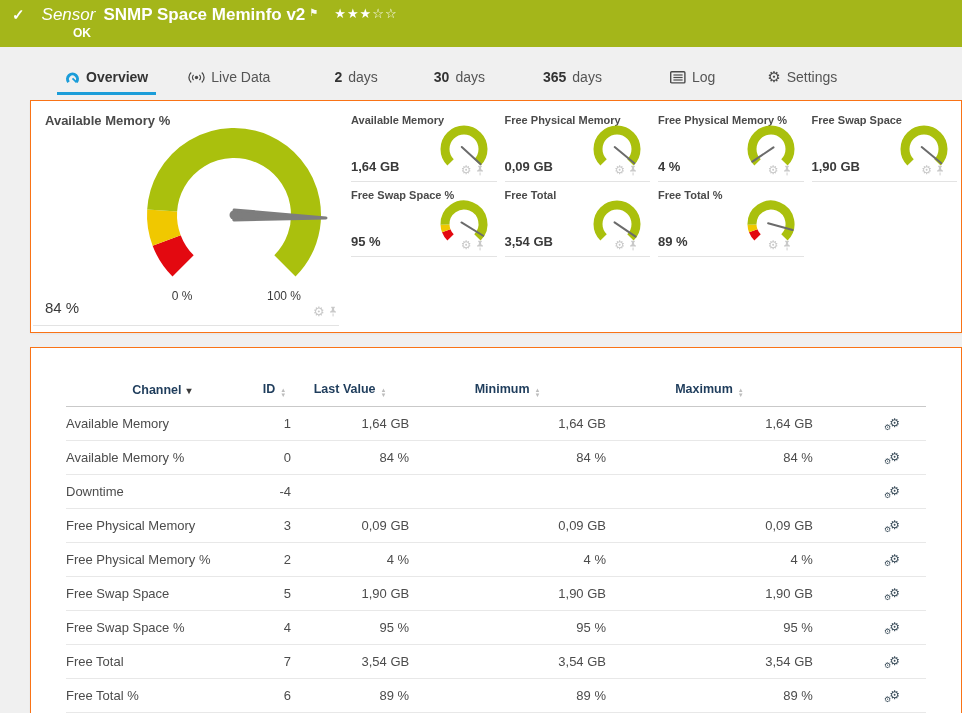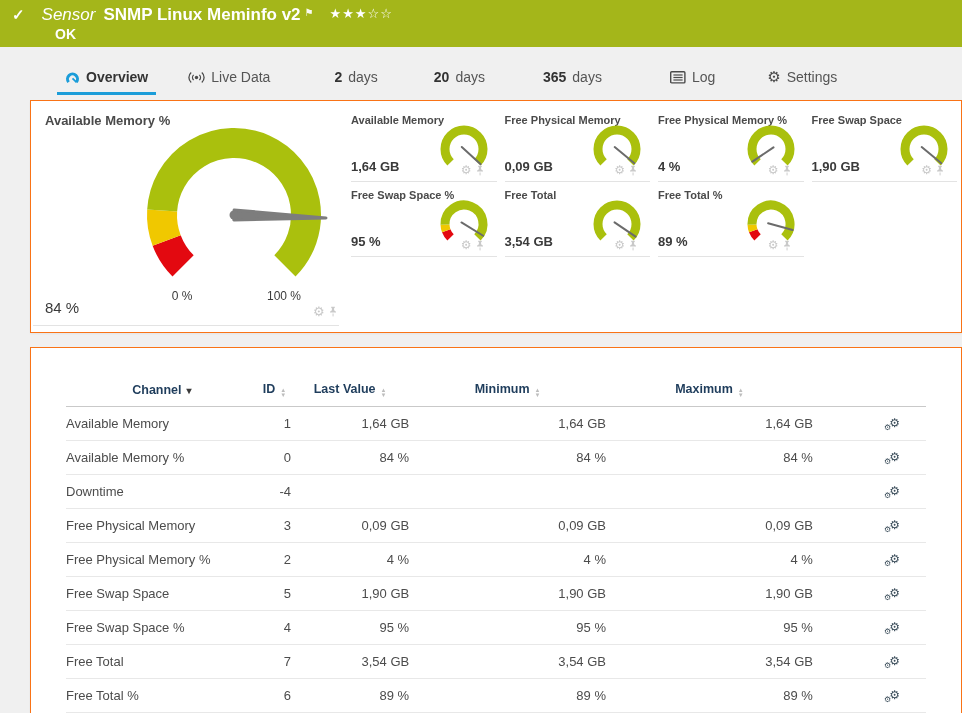--- a/index.html
+++ b/index.html
@@ -7,21 +7,21 @@
   .app{position:relative;width:962px;height:713px;background:#f0f0f0;overflow:hidden;}
 
   
   .greenbar{position:absolute;left:0;top:0;right:0;height:47px;background:#a4b61a;color:#fff;}
   .g-line1{display:flex;align-items:center;padding:5px 0 0 12px;}
   .chk{font-size:15px;font-weight:bold;}
   .sensor-word{font-style:italic;font-size:17px;margin-left:17px;}
   .sensor-title{font-weight:bold;font-size:17px;margin-left:8px;}
   .flag{font-size:10px;margin-left:4px;align-self:flex-start;margin-top:2px;color:rgba(255,255,255,.95);cursor:pointer;}
   .stars{margin-left:16px;font-size:13px;letter-spacing:1px;cursor:pointer;align-self:flex-start;margin-top:1px;}
-  .g-status{font-size:14px;font-weight:bold;padding-left:55px;margin-top:1px;}
+  .g-status{font-size:12px;font-weight:bold;padding-left:73px;margin-top:1px;}
 
   
   .tabbar{position:absolute;left:0;top:65px;right:0;height:30px;display:flex;align-items:stretch;padding-left:45px;text-align:right;}
   .tab{display:flex;align-items:center;gap:6px;font-size:14px;color:#555;padding:0 8px 3px;border-bottom:3px solid transparent;cursor:pointer;white-space:nowrap;}
   .tab b{color:#333;font-weight:bold;}
   .tab.active{color:#333;font-weight:bold;border-bottom-color:#1b9dd9;}
   .tab .ticon{display:inline-flex;align-items:center;}
   .gear-glyph-tab{font-size:15px;color:#4a4a4a;}
 
   
@@ -66,21 +66,21 @@
 </style>
 </head>
 <body>
 
 <div class="app">
 
   <div class="greenbar">
     <div class="g-line1">
       <span class="chk">✓</span>
       <span class="sensor-word">Sensor</span>
-      <span class="sensor-title">SNMP Linux Meminfo v2</span>
+      <span class="sensor-title">SNMP Space Meminfo v2</span>
       <span class="flag">⚑</span>
       <span class="stars"><span id="stars-filled">★★★</span><span id="stars-empty">☆☆</span></span>
     </div>
     <div class="g-status">OK</div>
   </div>
 
   <div class="tabbar">
     <div class="tab active" style="margin-left:12px">
       <span class="ticon">
         <svg width="15" height="15">
@@ -98,21 +98,21 @@
             <path d="M11.4 3.9 A3.7 3.7 0 0 1 11.4 9.1 M13.8 1.6 A6.4 6.4 0 0 1 13.8 11.4" fill="none" stroke="#4a4a4a" stroke-width="1.3"></path>
           </svg>
       </span>
       <span>Live Data</span>
     </div>
     <div class="tab" style="margin-left:48px">
       <b>2</b>
       <span>days</span>
     </div>
     <div class="tab" style="margin-left:40px">
-      <b>20</b>
+      <b>30</b>
       <span>days</span>
     </div>
     <div class="tab" style="margin-left:42px">
       <b>365</b>
       <span>days</span>
     </div>
     <div class="tab" style="margin-left:52px">
       <span class="ticon">
         <svg width="16" height="13">
             <rect x="0.7" y="0.7" width="14.2" height="11.2" rx="1" fill="none" stroke="#4a4a4a" stroke-width="1.4"></rect>

